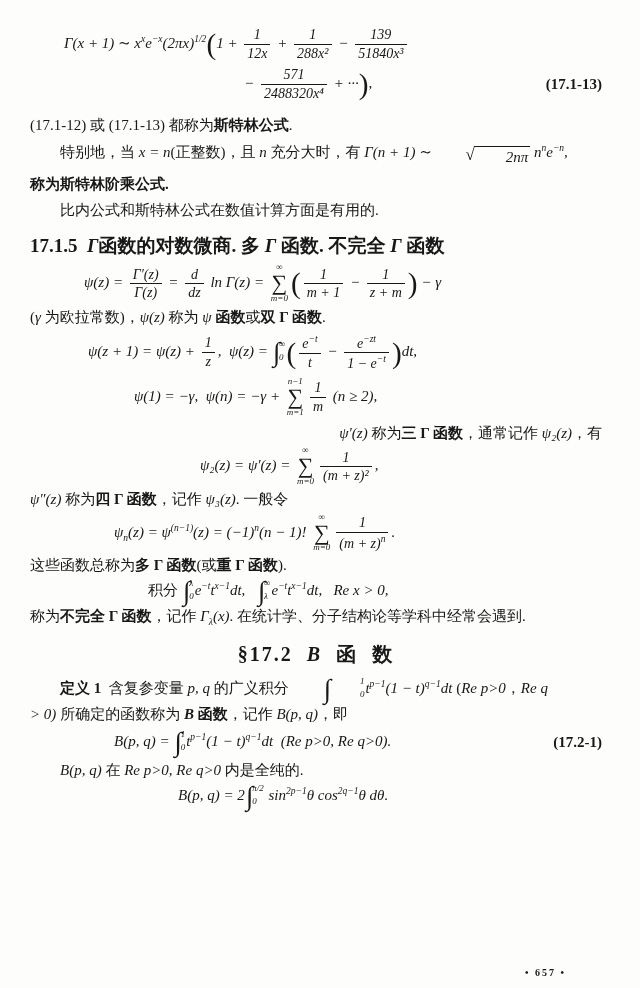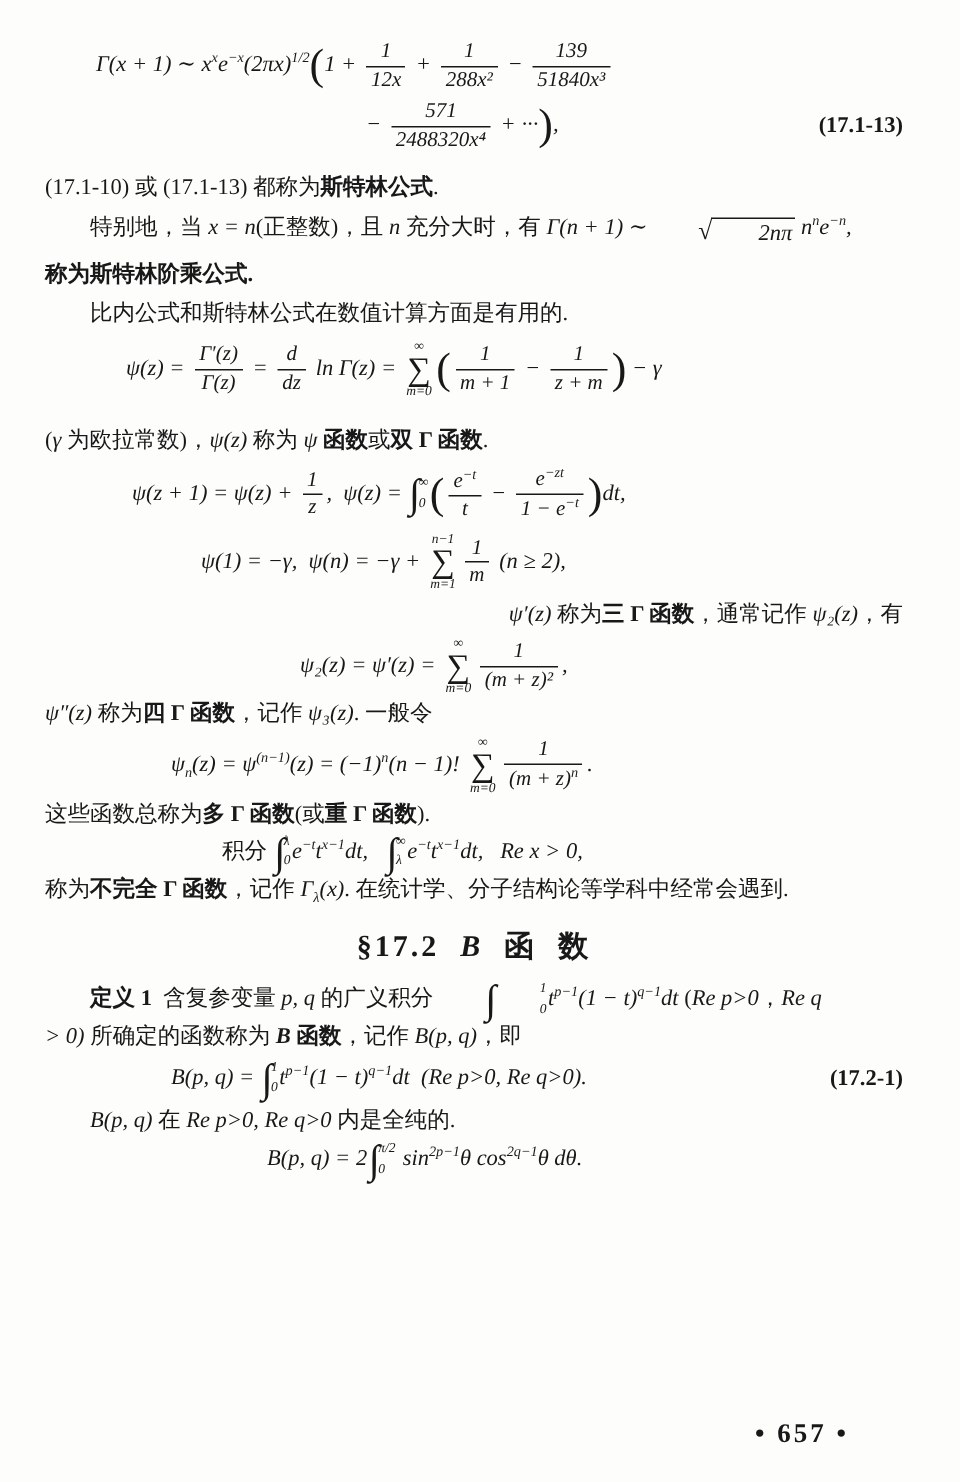--- a/index.html
+++ b/index.html
@@ -30,47 +30,48 @@
   .sop{font-size:22px;line-height:0.95;font-style:normal;}
   .intw{display:inline-flex;align-items:stretch;vertical-align:middle;margin:0 1px;}
   .isign{font-size:27px;line-height:1;font-style:normal;}
   .ilims{display:inline-flex;flex-direction:column;justify-content:space-between;font-size:9px;font-style:italic;padding:0 0 2px;margin-left:-1px;}
   .sqrt{display:inline-flex;align-items:flex-start;vertical-align:-3px;}
   .rsign{font-size:1.12em;line-height:1.05;font-style:normal;}
   .rbar{border-top:1.4px solid #181818;padding:1px 2px 0;font-style:italic;margin-left:-1px;}
   .bigp{font-size:1.95em;font-weight:400;vertical-align:middle;line-height:0.7;font-style:normal;}
   .h1{font-size:19px;font-weight:bold;line-height:1.25;}
   .h2{font-size:20px;font-weight:bold;text-align:center;letter-spacing:2px;}
-  .pageno{position:absolute;right:74px;bottom:22px;font-size:18px;font-weight:bold;letter-spacing:2px;}
+  .pageno{position:absolute;right:74px;bottom:10px;font-size:10px;font-weight:bold;letter-spacing:2px;}
 </style>
 </head>
 <body>
 
 <div class="page">
   <div class="content">
 
     <div class="line" style="margin-left:34px;margin-top:2px;"><span class="tk-m">Γ(x + 1) ∼ x</span><sup class="tk-s">x</sup><span class="tk-m">e</span><sup class="tk-s">−x</sup><span class="tk-m">(2πx)</span><sup class="tk-s">1/2</sup><span class="bigp">(</span><span class="tk-m">1 + </span><span class="frac"><span class="fnum"><span class="tk-m">1</span></span><span class="fden"><span class="tk-m">12x</span></span></span><span class="tk-m"> + </span><span class="frac"><span class="fnum"><span class="tk-m">1</span></span><span class="fden"><span class="tk-m">288x²</span></span></span><span class="tk-m"> − </span><span class="frac"><span class="fnum"><span class="tk-m">139</span></span><span class="fden"><span class="tk-m">51840x³</span></span></span></div>
 
     <div class="eqrow" style="margin-top:4px;">
       <div class="line" style="margin-left:214px;"><span class="tk-m">− </span><span class="frac"><span class="fnum"><span class="tk-m">571</span></span><span class="fden"><span class="tk-m">2488320x⁴</span></span></span><span class="tk-m"> + ···</span><span class="bigp">)</span><span class="tk-m">,</span></div>
       <div class="eqtag">(17.1-13)</div>
     </div>
 
-    <div class="line" style="margin-top:13px;"><span class="tk-t">(17.1-10) 或 (17.1-13) 都称为</span><span class="tk-B">斯特林公式</span><span class="tk-t">.</span></div>
+    <div class="line" style="margin-top:13px;"><span class="tk-t">(17.1-12) 或 (17.1-13) 都称为</span><span class="tk-B">斯特林公式</span><span class="tk-t">.</span></div>
 
     <div class="line" style="margin-top:7px;text-indent:2em;"><span class="tk-t">特别地，当 </span><span class="tk-m">x = n</span><span class="tk-t">(正整数)，且 </span><span class="tk-m">n</span><span class="tk-t"> 充分大时，有 </span><span class="tk-m">Γ(n + 1) ∼ </span><span class="sqrt"><span class="rsign">√</span><span class="rbar">2nπ</span></span><span class="tk-m"> n</span><sup class="tk-s">n</sup><span class="tk-m">e</span><sup class="tk-s">−n</sup><span class="tk-m">,</span></div>
 
     <div class="line" style="margin-top:7px;"><span class="tk-B">称为斯特林阶乘公式.</span></div>
 
     <div class="line" style="margin-top:7px;text-indent:2em;"><span class="tk-t">比内公式和斯特林公式在数值计算方面是有用的.</span></div>
 
+    <div class="line h1" style="margin-top:13px;"><span class="tk-B">17.1.5  </span><span class="tk-M">Γ</span><span class="tk-B">函数的对数微商. 多 </span><span class="tk-M">Γ</span><span class="tk-B"> 函数. 不完全 </span><span class="tk-M">Γ</span><span class="tk-B"> 函数</span></div>
 
     <div class="line" style="margin-left:54px;margin-top:6px;"><span class="tk-m">ψ(z) = </span><span class="frac"><span class="fnum"><span class="tk-m">Γ′(z)</span></span><span class="fden"><span class="tk-m">Γ(z)</span></span></span><span class="tk-m"> = </span><span class="frac"><span class="fnum"><span class="tk-m">d</span></span><span class="fden"><span class="tk-m">dz</span></span></span><span class="tk-m"> ln Γ(z) = </span><span class="sum"><span class="slim">∞</span><span class="sop">∑</span><span class="slim">m=0</span></span><span class="bigp">(</span><span class="frac"><span class="fnum"><span class="tk-m">1</span></span><span class="fden"><span class="tk-m">m + 1</span></span></span><span class="tk-m"> − </span><span class="frac"><span class="fnum"><span class="tk-m">1</span></span><span class="fden"><span class="tk-m">z + m</span></span></span><span class="bigp">)</span><span class="tk-m"> − γ</span></div>
 
-    <div class="line" style="margin-top:19px;"><span class="tk-t">(</span><span class="tk-m">γ</span><span class="tk-t"> 为欧拉常数)，</span><span class="tk-m">ψ(z)</span><span class="tk-t"> 称为 </span><span class="tk-m">ψ</span><span class="tk-t"> </span><span class="tk-B">函数</span><span class="tk-t">或</span><span class="tk-B">双 Γ 函数</span><span class="tk-t">.</span></div>
+    <div class="line" style="margin-top:4px;"><span class="tk-t">(</span><span class="tk-m">γ</span><span class="tk-t"> 为欧拉常数)，</span><span class="tk-m">ψ(z)</span><span class="tk-t"> 称为 </span><span class="tk-m">ψ</span><span class="tk-t"> </span><span class="tk-B">函数</span><span class="tk-t">或</span><span class="tk-B">双 Γ 函数</span><span class="tk-t">.</span></div>
 
     <div class="line" style="margin-left:58px;margin-top:5px;"><span class="tk-m">ψ(z + 1) = ψ(z) + </span><span class="frac"><span class="fnum"><span class="tk-m">1</span></span><span class="fden"><span class="tk-m">z</span></span></span><span class="tk-m">,  ψ(z) = </span><span class="intw"><span class="isign">∫</span><span class="ilims"><span class="iup">∞</span><span class="ilo">0</span></span></span><span class="bigp">(</span><span class="frac"><span class="fnum"><span class="tk-m">e</span><sup class="tk-s">−t</sup></span><span class="fden"><span class="tk-m">t</span></span></span><span class="tk-m"> − </span><span class="frac"><span class="fnum"><span class="tk-m">e</span><sup class="tk-s">−zt</sup></span><span class="fden"><span class="tk-m">1 − e</span><sup class="tk-s">−t</sup></span></span><span class="bigp">)</span><span class="tk-m">dt,</span></div>
 
     <div class="line" style="margin-left:104px;margin-top:5px;"><span class="tk-m">ψ(1) = −γ,  ψ(n) = −γ + </span><span class="sum"><span class="slim">n−1</span><span class="sop">∑</span><span class="slim">m=1</span></span><span class="frac"><span class="fnum"><span class="tk-m">1</span></span><span class="fden"><span class="tk-m">m</span></span></span><span class="tk-m"> (n ≥ 2),</span></div>
 
     <div class="line" style="margin-top:6px;text-align:right;"><span class="tk-m">ψ′(z)</span><span class="tk-t"> 称为</span><span class="tk-B">三 Γ 函数</span><span class="tk-t">，通常记作 </span><span class="tk-m">ψ₂(z)</span><span class="tk-t">，有</span></div>
 
     <div class="line" style="margin-left:170px;margin-top:3px;"><span class="tk-m">ψ₂(z) = ψ′(z) = </span><span class="sum"><span class="slim">∞</span><span class="sop">∑</span><span class="slim">m=0</span></span><span class="frac"><span class="fnum"><span class="tk-m">1</span></span><span class="fden"><span class="tk-m">(m + z)²</span></span></span><span class="tk-m">,</span></div>
 
     <div class="line" style="margin-top:3px;"><span class="tk-m">ψ″(z)</span><span class="tk-t"> 称为</span><span class="tk-B">四 Γ 函数</span><span class="tk-t">，记作 </span><span class="tk-m">ψ₃(z)</span><span class="tk-t">. 一般令</span></div>

